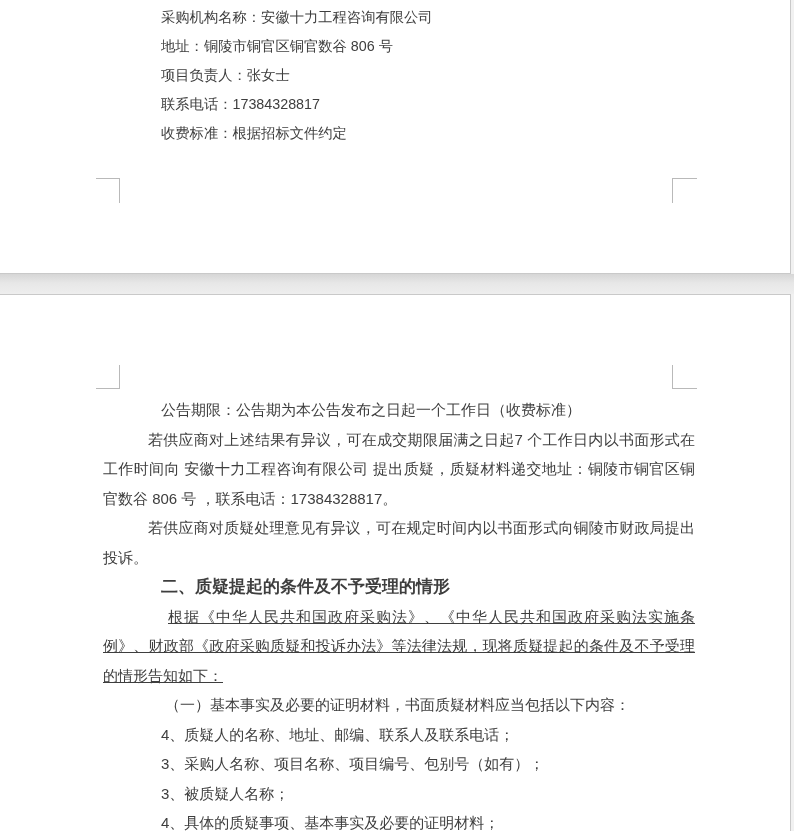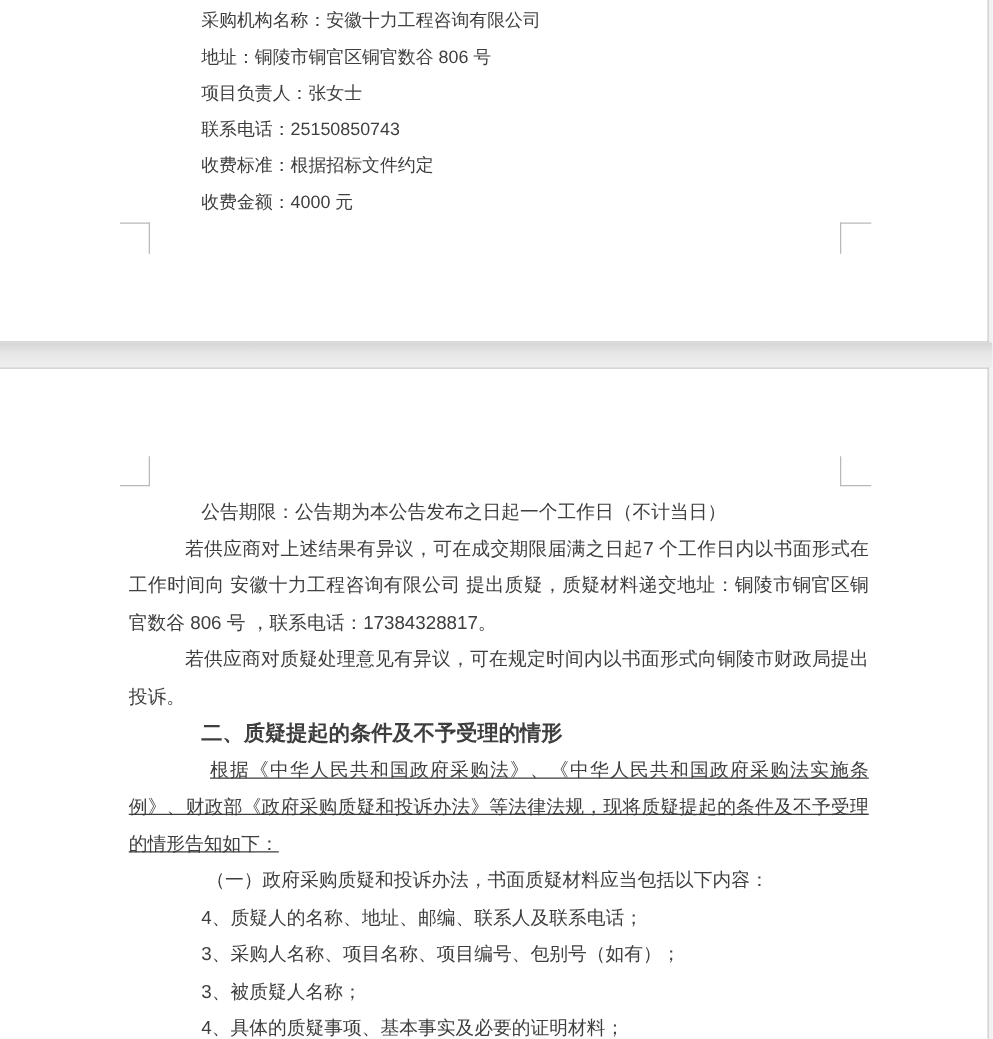--- a/index.html
+++ b/index.html
@@ -72,31 +72,30 @@
 
   <div class="cmark cmark-p1-left"></div>
   <div class="cmark cmark-p1-right"></div>
   <div class="cmark cmark-p2-left"></div>
   <div class="cmark cmark-p2-right"></div>
 
   <div class="page1-content">
     <div>采购机构名称：安徽十力工程咨询有限公司</div>
     <div>地址：铜陵市铜官区铜官数谷 806 号</div>
     <div>项目负责人：张女士</div>
-    <div>联系电话：25150850743</div>
+    <div>联系电话：17384328817</div>
     <div>收费标准：根据招标文件约定</div>
-    <div>收费金额：4000 元</div>
   </div>
 
   <div class="page2-content">
-    <p class="para indent-a">公告期限：公告期为本公告发布之日起一个工作日（不计当日）</p>
+    <p class="para indent-a">公告期限：公告期为本公告发布之日起一个工作日（收费标准）</p>
     <p class="para indent-b">若供应商对上述结果有异议，可在成交期限届满之日起7 个工作日内以书面形式在工作时间向 安徽十力工程咨询有限公司 提出质疑，质疑材料递交地址：铜陵市铜官区铜官数谷 806 号 ，联系电话：17384328817。</p>
     <p class="para indent-b">若供应商对质疑处理意见有异议，可在规定时间内以书面形式向铜陵市财政局提出投诉。</p>
     <p class="para heading indent-a">二、质疑提起的条件及不予受理的情形</p>
     <p class="para indent-c">根据《中华人民共和国政府采购法》、《中华人民共和国政府采购法实施条例》、财政部《政府采购质疑和投诉办法》等法律法规，现将质疑提起的条件及不予受理的情形告知如下：</p>
-    <p class="para indent-d">（一）政府采购质疑和投诉办法，书面质疑材料应当包括以下内容：</p>
+    <p class="para indent-d">（一）基本事实及必要的证明材料，书面质疑材料应当包括以下内容：</p>
     <p class="para indent-a">4、质疑人的名称、地址、邮编、联系人及联系电话；</p>
     <p class="para indent-a">3、采购人名称、项目名称、项目编号、包别号（如有）；</p>
     <p class="para indent-a">3、被质疑人名称；</p>
     <p class="para indent-a">4、具体的质疑事项、基本事实及必要的证明材料；</p>
   </div>
 
 </div>
 
 </body></html>

